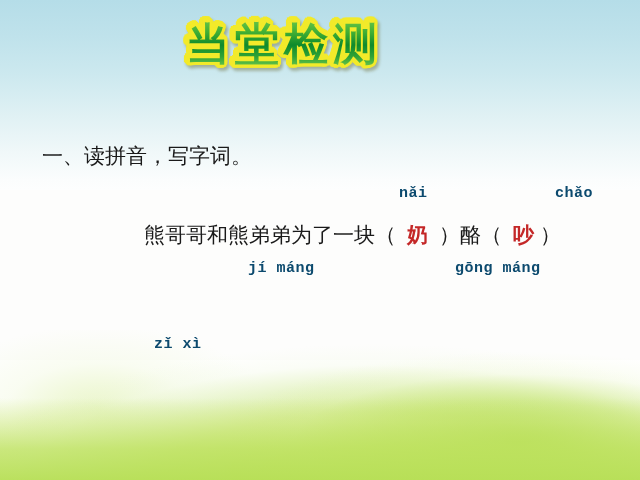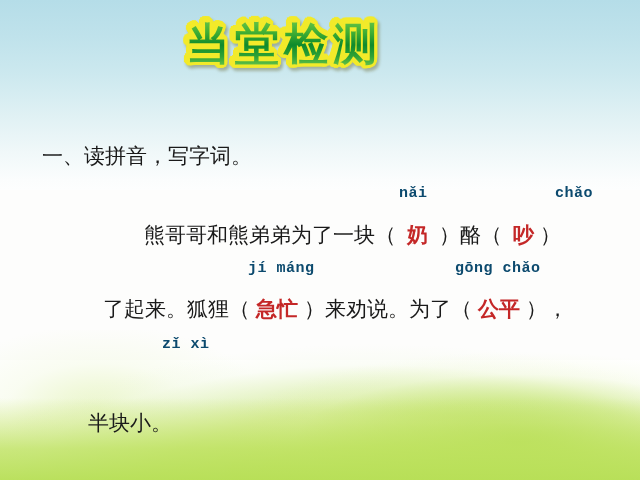--- a/index.html
+++ b/index.html
@@ -187,25 +187,21 @@
     <div class="q-heading">一、读拼音，写字词。</div>
 
     <div class="pinyin" style="left:399px; top:185px;">nǎi</div>
     <div class="pinyin" style="left:511px; top:185px;margin-left:44px;">chǎo</div>
 
     <div class="line" style="left:128px; top:220px;margin-left:16px;">
       <span>熊哥哥和熊弟弟为了一块（</span><span class="sp-md"></span><span class="ans">奶</span><span class="sp-md"></span><span>）酪（</span><span class="sp-md"></span><span class="ans">吵</span><span class="sp-sm"></span><span>）</span>
     </div>
 
     <div class="pinyin" style="left:248px; top:260px;">jí máng</div>
-    <div class="pinyin" style="left:455px; top:260px;">gōng chǎo</div>
-
-    <div class="line" style="left:103px; top:294px;">
-      <span>了起来。狐狸（</span><span class="sp-sm"></span><span class="ans">急忙</span><span class="sp-sm"></span><span>）来劝说。为了（</span><span class="sp-sm"></span><span class="ans">公平</span><span class="sp-sm"></span><span>），</span>
-    </div>
-
-    <div class="pinyin" style="left:162px; top:336px;">zǐ xì</div>
-
-
-    <div class="line" style="left:88px; top:408px;">半块小。</div>
+    <div class="pinyin" style="left:455px; top:260px;">gōng máng</div>
+
+
+    <div class="pinyin" style="left:154px; top:336px;">zǐ xì</div>
+
+
 
   </div>
 </div>
 
 </body></html>

